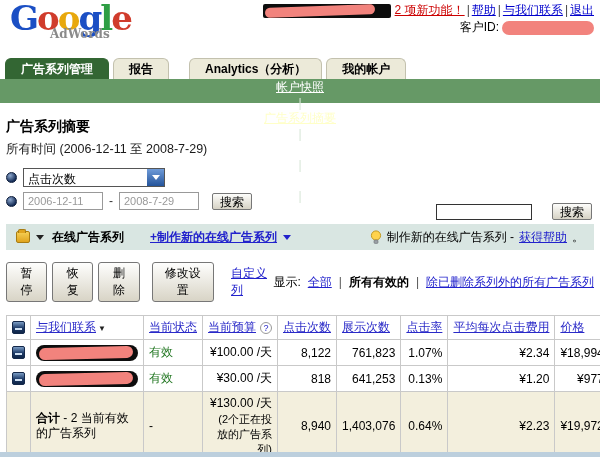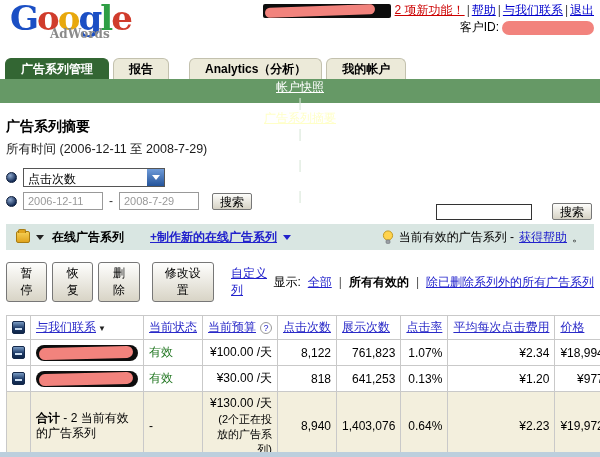--- a/index.html
+++ b/index.html
@@ -168,21 +168,21 @@
       <div class="folder-icon"></div>
       <div class="tri tri-dark"></div>
       <span class="camp-title">在线广告系列</span>
       <a class="create-link">+制作新的在线广告系列</a>
       <div class="tri tri-blue"></div>
       <div class="camp-right">
         <svg class="bulb-icon" width="12" height="15" viewBox="0 0 12 15">
           <circle cx="6" cy="5.5" r="4.6" fill="#ffd34d" stroke="#c29a22" stroke-width="1"></circle>
           <rect x="4" y="10" width="4" height="3.4" rx="1" fill="#9aa0a6" stroke="#6b7075" stroke-width="0.6"></rect>
         </svg>
-        <span>当前有效的广告系列 -</span>
+        <span>制作新的在线广告系列 -</span>
         <a class="lnk" style="color:#2222cc">获得帮助</a>
         <span>。</span>
       </div>
     </div>
 
     <div class="toolbar">
       <button class="btn">暂停</button>
       <button class="btn">恢复</button>
       <button class="btn">删除</button>
       <button class="btn btn-wide">修改设置</button>

